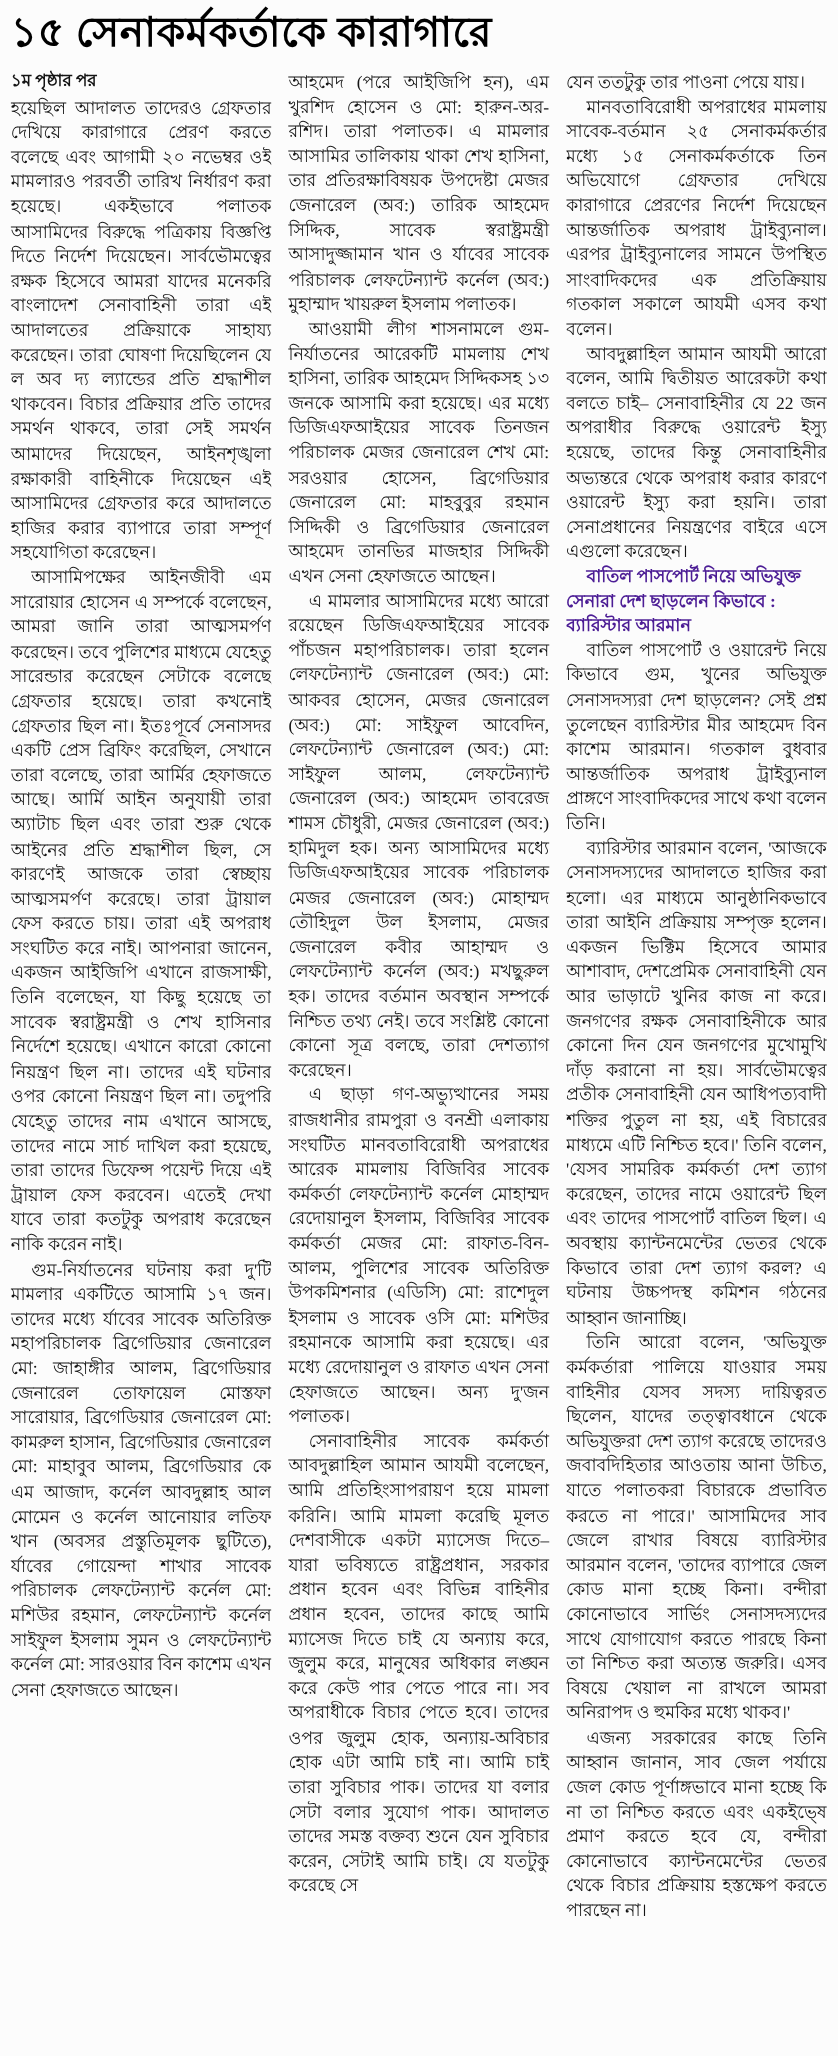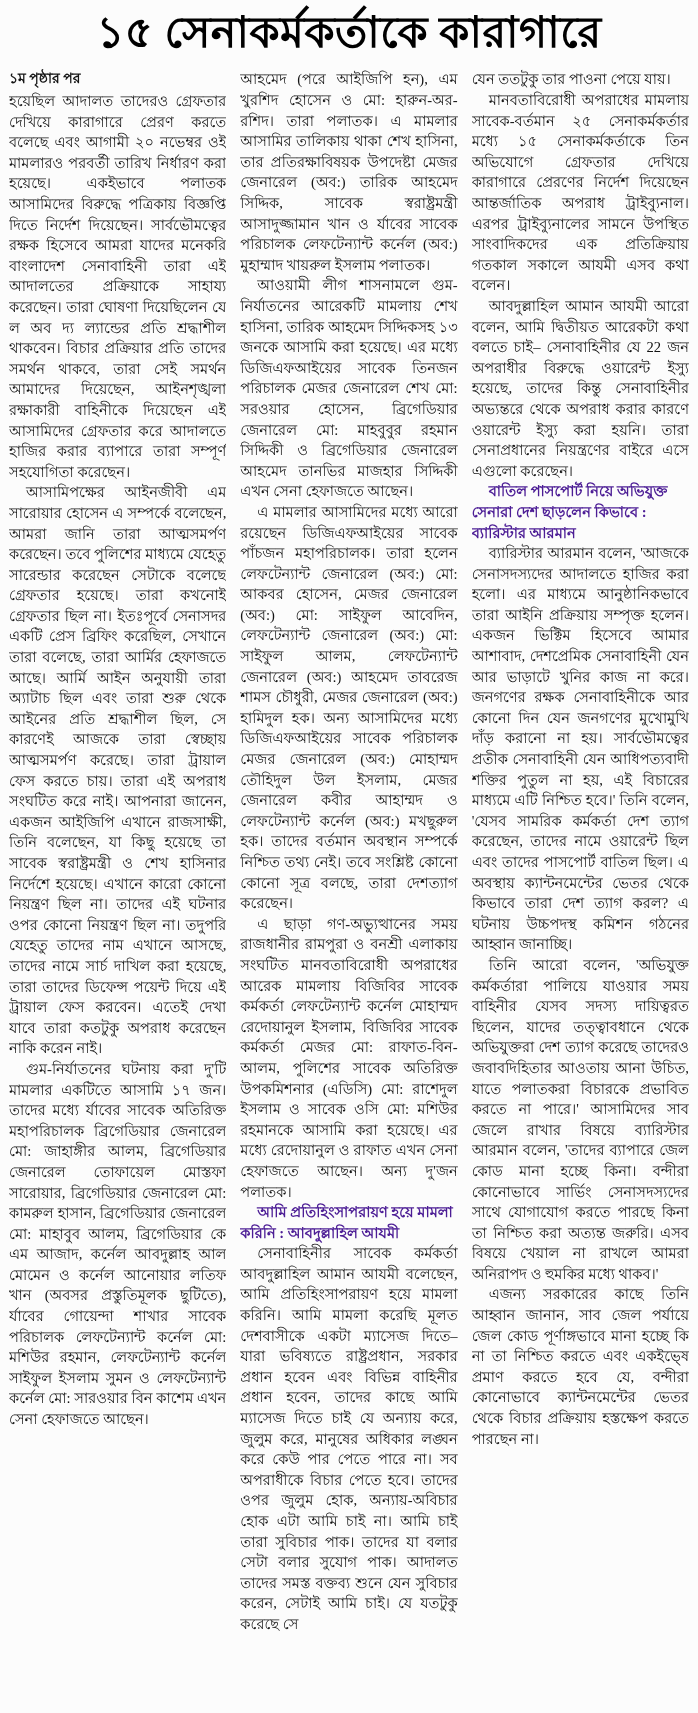--- a/index.html
+++ b/index.html
@@ -16,22 +16,21 @@
   }
   .page {
     box-sizing: border-box;
     width: 698px;
     height: 1713px;
     padding: 6px 9px 8px 9px;
     background: #fcfcfc;
   }
   .headline {
     margin: 2px 0 12px 0;
-    text-align: center;
-    font-size: 43px;
+    font-size: 34px;
     line-height: 1.15;
     font-weight: 700;
     color: #000000;
     letter-spacing: 0.5px;
   }
   .cols {
     display: flex;
     gap: 14px;
     align-items: center;
   }
@@ -82,28 +81,28 @@
       <p class="noindent">হয়েছিল আদালত তাদেরও গ্রেফতার দেখিয়ে কারাগারে প্রেরণ করতে বলেছে এবং আগামী ২০ নভেম্বর ওই মামলারও পরবর্তী তারিখ নির্ধারণ করা হয়েছে। একইভাবে পলাতক আসামিদের বিরুদ্ধে পত্রিকায় বিজ্ঞপ্তি দিতে নির্দেশ দিয়েছেন। সার্বভৌমত্বের রক্ষক হিসেবে আমরা যাদের মনেকরি বাংলাদেশ সেনাবাহিনী তারা এই আদালতের প্রক্রিয়াকে সাহায্য করেছেন। তারা ঘোষণা দিয়েছিলেন যে ল অব দ্য ল্যান্ডের প্রতি শ্রদ্ধাশীল থাকবেন। বিচার প্রক্রিয়ার প্রতি তাদের সমর্থন থাকবে, তারা সেই সমর্থন আমাদের দিয়েছেন, আইনশৃঙ্খলা রক্ষাকারী বাহিনীকে দিয়েছেন এই আসামিদের গ্রেফতার করে আদালতে হাজির করার ব্যাপারে তারা সম্পূর্ণ সহযোগিতা করেছেন।</p>
       <p>আসামিপক্ষের আইনজীবী এম সারোয়ার হোসেন এ সম্পর্কে বলেছেন, আমরা জানি তারা আত্মসমর্পণ করেছেন। তবে পুলিশের মাধ্যমে যেহেতু সারেন্ডার করেছেন সেটাকে বলেছে গ্রেফতার হয়েছে। তারা কখনোই গ্রেফতার ছিল না। ইতঃপূর্বে সেনাসদর একটি প্রেস ব্রিফিং করেছিল, সেখানে তারা বলেছে, তারা আর্মির হেফাজতে আছে। আর্মি আইন অনুযায়ী তারা অ্যাটাচ ছিল এবং তারা শুরু থেকে আইনের প্রতি শ্রদ্ধাশীল ছিল, সে কারণেই আজকে তারা স্বেচ্ছায় আত্মসমর্পণ করেছে। তারা ট্রায়াল ফেস করতে চায়। তারা এই অপরাধ সংঘটিত করে নাই। আপনারা জানেন, একজন আইজিপি এখানে রাজসাক্ষী, তিনি বলেছেন, যা কিছু হয়েছে তা সাবেক স্বরাষ্ট্রমন্ত্রী ও শেখ হাসিনার নির্দেশে হয়েছে। এখানে কারো কোনো নিয়ন্ত্রণ ছিল না। তাদের এই ঘটনার ওপর কোনো নিয়ন্ত্রণ ছিল না। তদুপরি যেহেতু তাদের নাম এখানে আসছে, তাদের নামে সার্চ দাখিল করা হয়েছে, তারা তাদের ডিফেন্স পয়েন্ট দিয়ে এই ট্রায়াল ফেস করবেন। এতেই দেখা যাবে তারা কতটুকু অপরাধ করেছেন নাকি করেন নাই।</p>
       <p>গুম-নির্যাতনের ঘটনায় করা দু'টি মামলার একটিতে আসামি ১৭ জন। তাদের মধ্যে র্যাবের সাবেক অতিরিক্ত মহাপরিচালক ব্রিগেডিয়ার জেনারেল মো: জাহাঙ্গীর আলম, ব্রিগেডিয়ার জেনারেল তোফায়েল মোস্তফা সারোয়ার, ব্রিগেডিয়ার জেনারেল মো: কামরুল হাসান, ব্রিগেডিয়ার জেনারেল মো: মাহাবুব আলম, ব্রিগেডিয়ার কে এম আজাদ, কর্নেল আবদুল্লাহ আল মোমেন ও কর্নেল আনোয়ার লতিফ খান (অবসর প্রস্তুতিমূলক ছুটিতে), র্যাবের গোয়েন্দা শাখার সাবেক পরিচালক লেফটেন্যান্ট কর্নেল মো: মশিউর রহমান, লেফটেন্যান্ট কর্নেল সাইফুল ইসলাম সুমন ও লেফটেন্যান্ট কর্নেল মো: সারওয়ার বিন কাশেম এখন সেনা হেফাজতে আছেন।</p>
     </div>
 
     <div class="col">
       <p class="noindent">আহমেদ (পরে আইজিপি হন), এম খুরশিদ হোসেন ও মো: হারুন-অর-রশিদ। তারা পলাতক। এ মামলার আসামির তালিকায় থাকা শেখ হাসিনা, তার প্রতিরক্ষাবিষয়ক উপদেষ্টা মেজর জেনারেল (অব:) তারিক আহমেদ সিদ্দিক, সাবেক স্বরাষ্ট্রমন্ত্রী আসাদুজ্জামান খান ও র্যাবের সাবেক পরিচালক লেফটেন্যান্ট কর্নেল (অব:) মুহাম্মাদ খায়রুল ইসলাম পলাতক।</p>
       <p>আওয়ামী লীগ শাসনামলে গুম-নির্যাতনের আরেকটি মামলায় শেখ হাসিনা, তারিক আহমেদ সিদ্দিকসহ ১৩ জনকে আসামি করা হয়েছে। এর মধ্যে ডিজিএফআইয়ের সাবেক তিনজন পরিচালক মেজর জেনারেল শেখ মো: সরওয়ার হোসেন, ব্রিগেডিয়ার জেনারেল মো: মাহবুবুর রহমান সিদ্দিকী ও ব্রিগেডিয়ার জেনারেল আহমেদ তানভির মাজহার সিদ্দিকী এখন সেনা হেফাজতে আছেন।</p>
       <p>এ মামলার আসামিদের মধ্যে আরো রয়েছেন ডিজিএফআইয়ের সাবেক পাঁচজন মহাপরিচালক। তারা হলেন লেফটেন্যান্ট জেনারেল (অব:) মো: আকবর হোসেন, মেজর জেনারেল (অব:) মো: সাইফুল আবেদিন, লেফটেন্যান্ট জেনারেল (অব:) মো: সাইফুল আলম, লেফটেন্যান্ট জেনারেল (অব:) আহমেদ তাবরেজ শামস চৌধুরী, মেজর জেনারেল (অব:) হামিদুল হক। অন্য আসামিদের মধ্যে ডিজিএফআইয়ের সাবেক পরিচালক মেজর জেনারেল (অব:) মোহাম্মদ তৌহিদুল উল ইসলাম, মেজর জেনারেল কবীর আহাম্মদ ও লেফটেন্যান্ট কর্নেল (অব:) মখছুরুল হক। তাদের বর্তমান অবস্থান সম্পর্কে নিশ্চিত তথ্য নেই। তবে সংশ্লিষ্ট কোনো কোনো সূত্র বলছে, তারা দেশত্যাগ করেছেন।</p>
       <p>এ ছাড়া গণ-অভ্যুত্থানের সময় রাজধানীর রামপুরা ও বনশ্রী এলাকায় সংঘটিত মানবতাবিরোধী অপরাধের আরেক মামলায় বিজিবির সাবেক কর্মকর্তা লেফটেন্যান্ট কর্নেল মোহাম্মদ রেদোয়ানুল ইসলাম, বিজিবির সাবেক কর্মকর্তা মেজর মো: রাফাত-বিন-আলম, পুলিশের সাবেক অতিরিক্ত উপকমিশনার (এডিসি) মো: রাশেদুল ইসলাম ও সাবেক ওসি মো: মশিউর রহমানকে আসামি করা হয়েছে। এর মধ্যে রেদোয়ানুল ও রাফাত এখন সেনা হেফাজতে আছেন। অন্য দু'জন পলাতক।</p>
-      <p class="subhead indent-first">আমি প্রতিহিংসাপরায়ণ হয়ে মামলা করিনি : আবদুল্লাহিল আযমী</p>
       <p>সেনাবাহিনীর সাবেক কর্মকর্তা আবদুল্লাহিল আমান আযমী বলেছেন, আমি প্রতিহিংসাপরায়ণ হয়ে মামলা করিনি। আমি মামলা করেছি মূলত দেশবাসীকে একটা ম্যাসেজ দিতে– যারা ভবিষ্যতে রাষ্ট্রপ্রধান, সরকার প্রধান হবেন এবং বিভিন্ন বাহিনীর প্রধান হবেন, তাদের কাছে আমি ম্যাসেজ দিতে চাই যে অন্যায় করে, জুলুম করে, মানুষের অধিকার লঙ্ঘন করে কেউ পার পেতে পারে না। সব অপরাধীকে বিচার পেতে হবে। তাদের ওপর জুলুম হোক, অন্যায়-অবিচার হোক এটা আমি চাই না। আমি চাই তারা সুবিচার পাক। তাদের যা বলার সেটা বলার সুযোগ পাক। আদালত তাদের সমস্ত বক্তব্য শুনে যেন সুবিচার করেন, সেটাই আমি চাই। যে যতটুকু করেছে সে</p>
     </div>
 
     <div class="col">
       <p class="noindent">যেন ততটুকু তার পাওনা পেয়ে যায়।</p>
       <p>মানবতাবিরোধী অপরাধের মামলায় সাবেক-বর্তমান ২৫ সেনাকর্মকর্তার মধ্যে ১৫ সেনাকর্মকর্তাকে তিন অভিযোগে গ্রেফতার দেখিয়ে কারাগারে প্রেরণের নির্দেশ দিয়েছেন আন্তর্জাতিক অপরাধ ট্রাইব্যুনাল। এরপর ট্রাইব্যুনালের সামনে উপস্থিত সাংবাদিকদের এক প্রতিক্রিয়ায় গতকাল সকালে আযমী এসব কথা বলেন।</p>
       <p>আবদুল্লাহিল আমান আযমী আরো বলেন, আমি দ্বিতীয়ত আরেকটা কথা বলতে চাই– সেনাবাহিনীর যে 22 জন অপরাধীর বিরুদ্ধে ওয়ারেন্ট ইস্যু হয়েছে, তাদের কিন্তু সেনাবাহিনীর অভ্যন্তরে থেকে অপরাধ করার কারণে ওয়ারেন্ট ইস্যু করা হয়নি। তারা সেনাপ্রধানের নিয়ন্ত্রণের বাইরে এসে এগুলো করেছেন।</p>
       <p class="subhead indent-first">বাতিল পাসপোর্ট নিয়ে অভিযুক্ত সেনারা দেশ ছাড়লেন কিভাবে : ব্যারিস্টার আরমান</p>
+      <p>বাতিল পাসপোর্ট ও ওয়ারেন্ট নিয়ে কিভাবে গুম, খুনের অভিযুক্ত সেনাসদস্যরা দেশ ছাড়লেন? সেই প্রশ্ন তুলেছেন ব্যারিস্টার মীর আহমেদ বিন কাশেম আরমান। গতকাল বুধবার আন্তর্জাতিক অপরাধ ট্রাইব্যুনাল প্রাঙ্গণে সাংবাদিকদের সাথে কথা বলেন তিনি।</p>
       <p>ব্যারিস্টার আরমান বলেন, 'আজকে সেনাসদস্যদের আদালতে হাজির করা হলো। এর মাধ্যমে আনুষ্ঠানিকভাবে তারা আইনি প্রক্রিয়ায় সম্পৃক্ত হলেন। একজন ভিক্টিম হিসেবে আমার আশাবাদ, দেশপ্রেমিক সেনাবাহিনী যেন আর ভাড়াটে খুনির কাজ না করে। জনগণের রক্ষক সেনাবাহিনীকে আর কোনো দিন যেন জনগণের মুখোমুখি দাঁড় করানো না হয়। সার্বভৌমত্বের প্রতীক সেনাবাহিনী যেন আধিপত্যবাদী শক্তির পুতুল না হয়, এই বিচারের মাধ্যমে এটি নিশ্চিত হবে।' তিনি বলেন, 'যেসব সামরিক কর্মকর্তা দেশ ত্যাগ করেছেন, তাদের নামে ওয়ারেন্ট ছিল এবং তাদের পাসপোর্ট বাতিল ছিল। এ অবস্থায় ক্যান্টনমেন্টের ভেতর থেকে কিভাবে তারা দেশ ত্যাগ করল? এ ঘটনায় উচ্চপদস্থ কমিশন গঠনের আহ্বান জানাচ্ছি।</p>
       <p>তিনি আরো বলেন, 'অভিযুক্ত কর্মকর্তারা পালিয়ে যাওয়ার সময় বাহিনীর যেসব সদস্য দায়িত্বরত ছিলেন, যাদের তত্ত্বাবধানে থেকে অভিযুক্তরা দেশ ত্যাগ করেছে তাদেরও জবাবদিহিতার আওতায় আনা উচিত, যাতে পলাতকরা বিচারকে প্রভাবিত করতে না পারে।' আসামিদের সাব জেলে রাখার বিষয়ে ব্যারিস্টার আরমান বলেন, 'তাদের ব্যাপারে জেল কোড মানা হচ্ছে কিনা। বন্দীরা কোনোভাবে সার্ভিং সেনাসদস্যদের সাথে যোগাযোগ করতে পারছে কিনা তা নিশ্চিত করা অত্যন্ত জরুরি। এসব বিষয়ে খেয়াল না রাখলে আমরা অনিরাপদ ও হুমকির মধ্যে থাকব।'</p>
       <p>এজন্য সরকারের কাছে তিনি আহ্বান জানান, সাব জেল পর্যায়ে জেল কোড পূর্ণাঙ্গভাবে মানা হচ্ছে কি না তা নিশ্চিত করতে এবং একইভ্ষে প্রমাণ করতে হবে যে, বন্দীরা কোনোভাবে ক্যান্টনমেন্টের ভেতর থেকে বিচার প্রক্রিয়ায় হস্তক্ষেপ করতে পারছেন না।</p>
     </div>
 
   </div>
 </div>
 
 </body></html>

